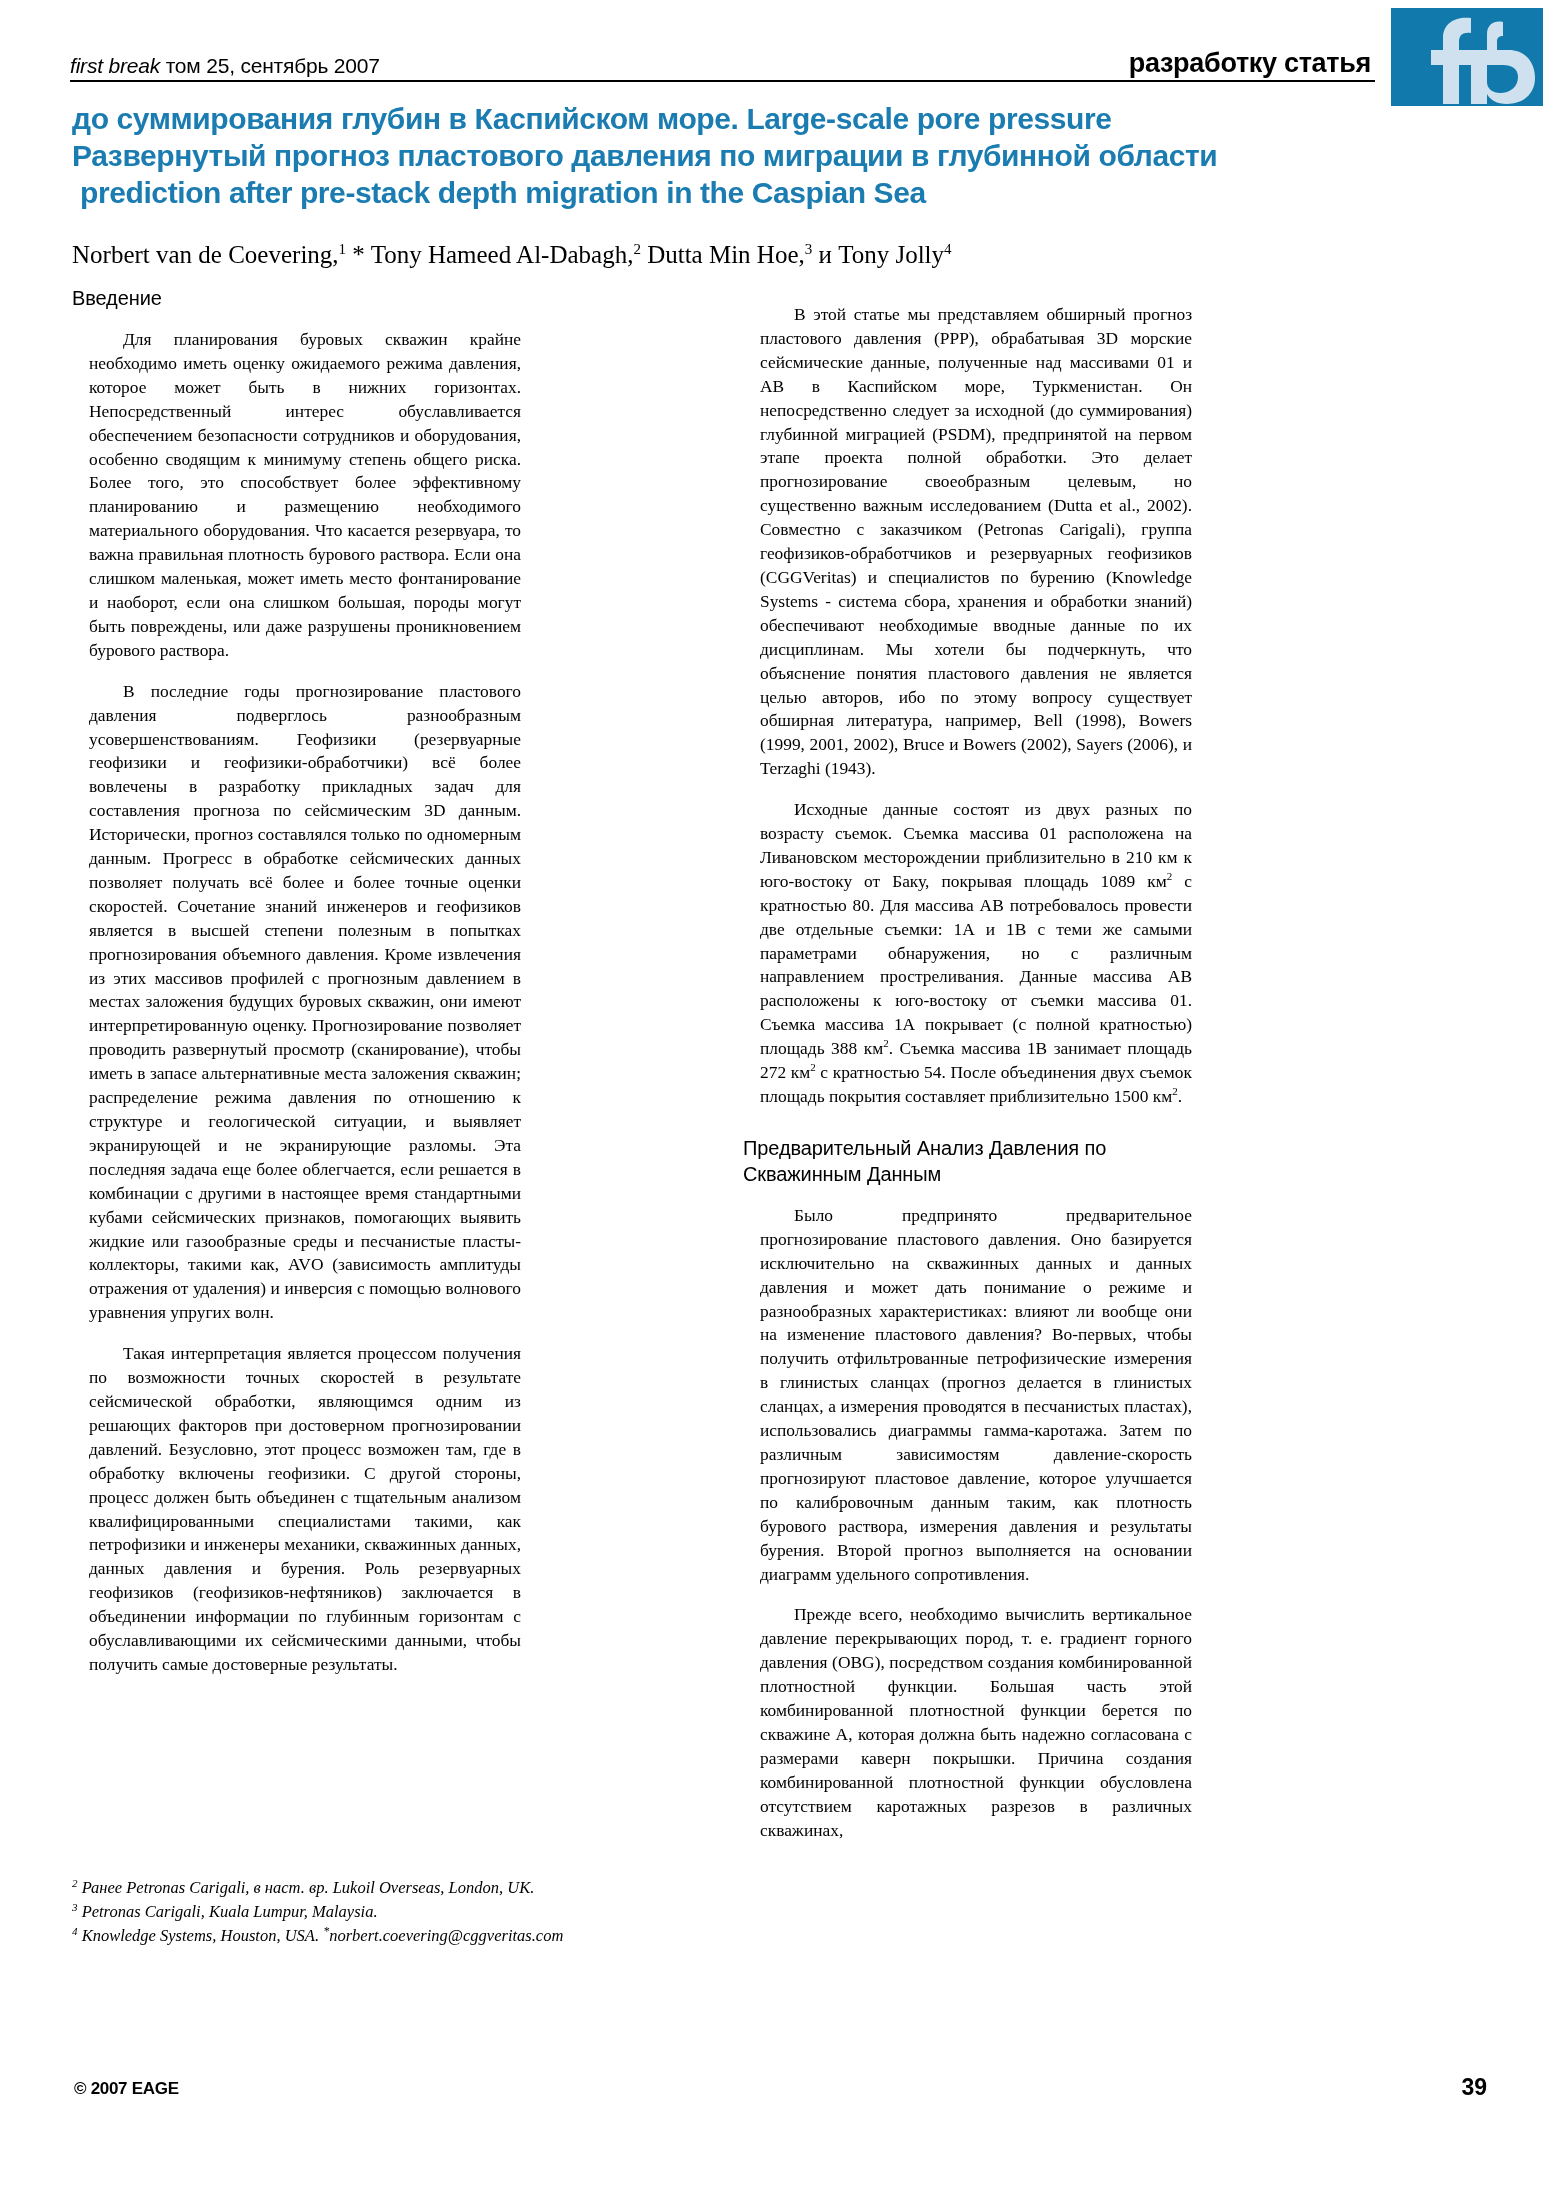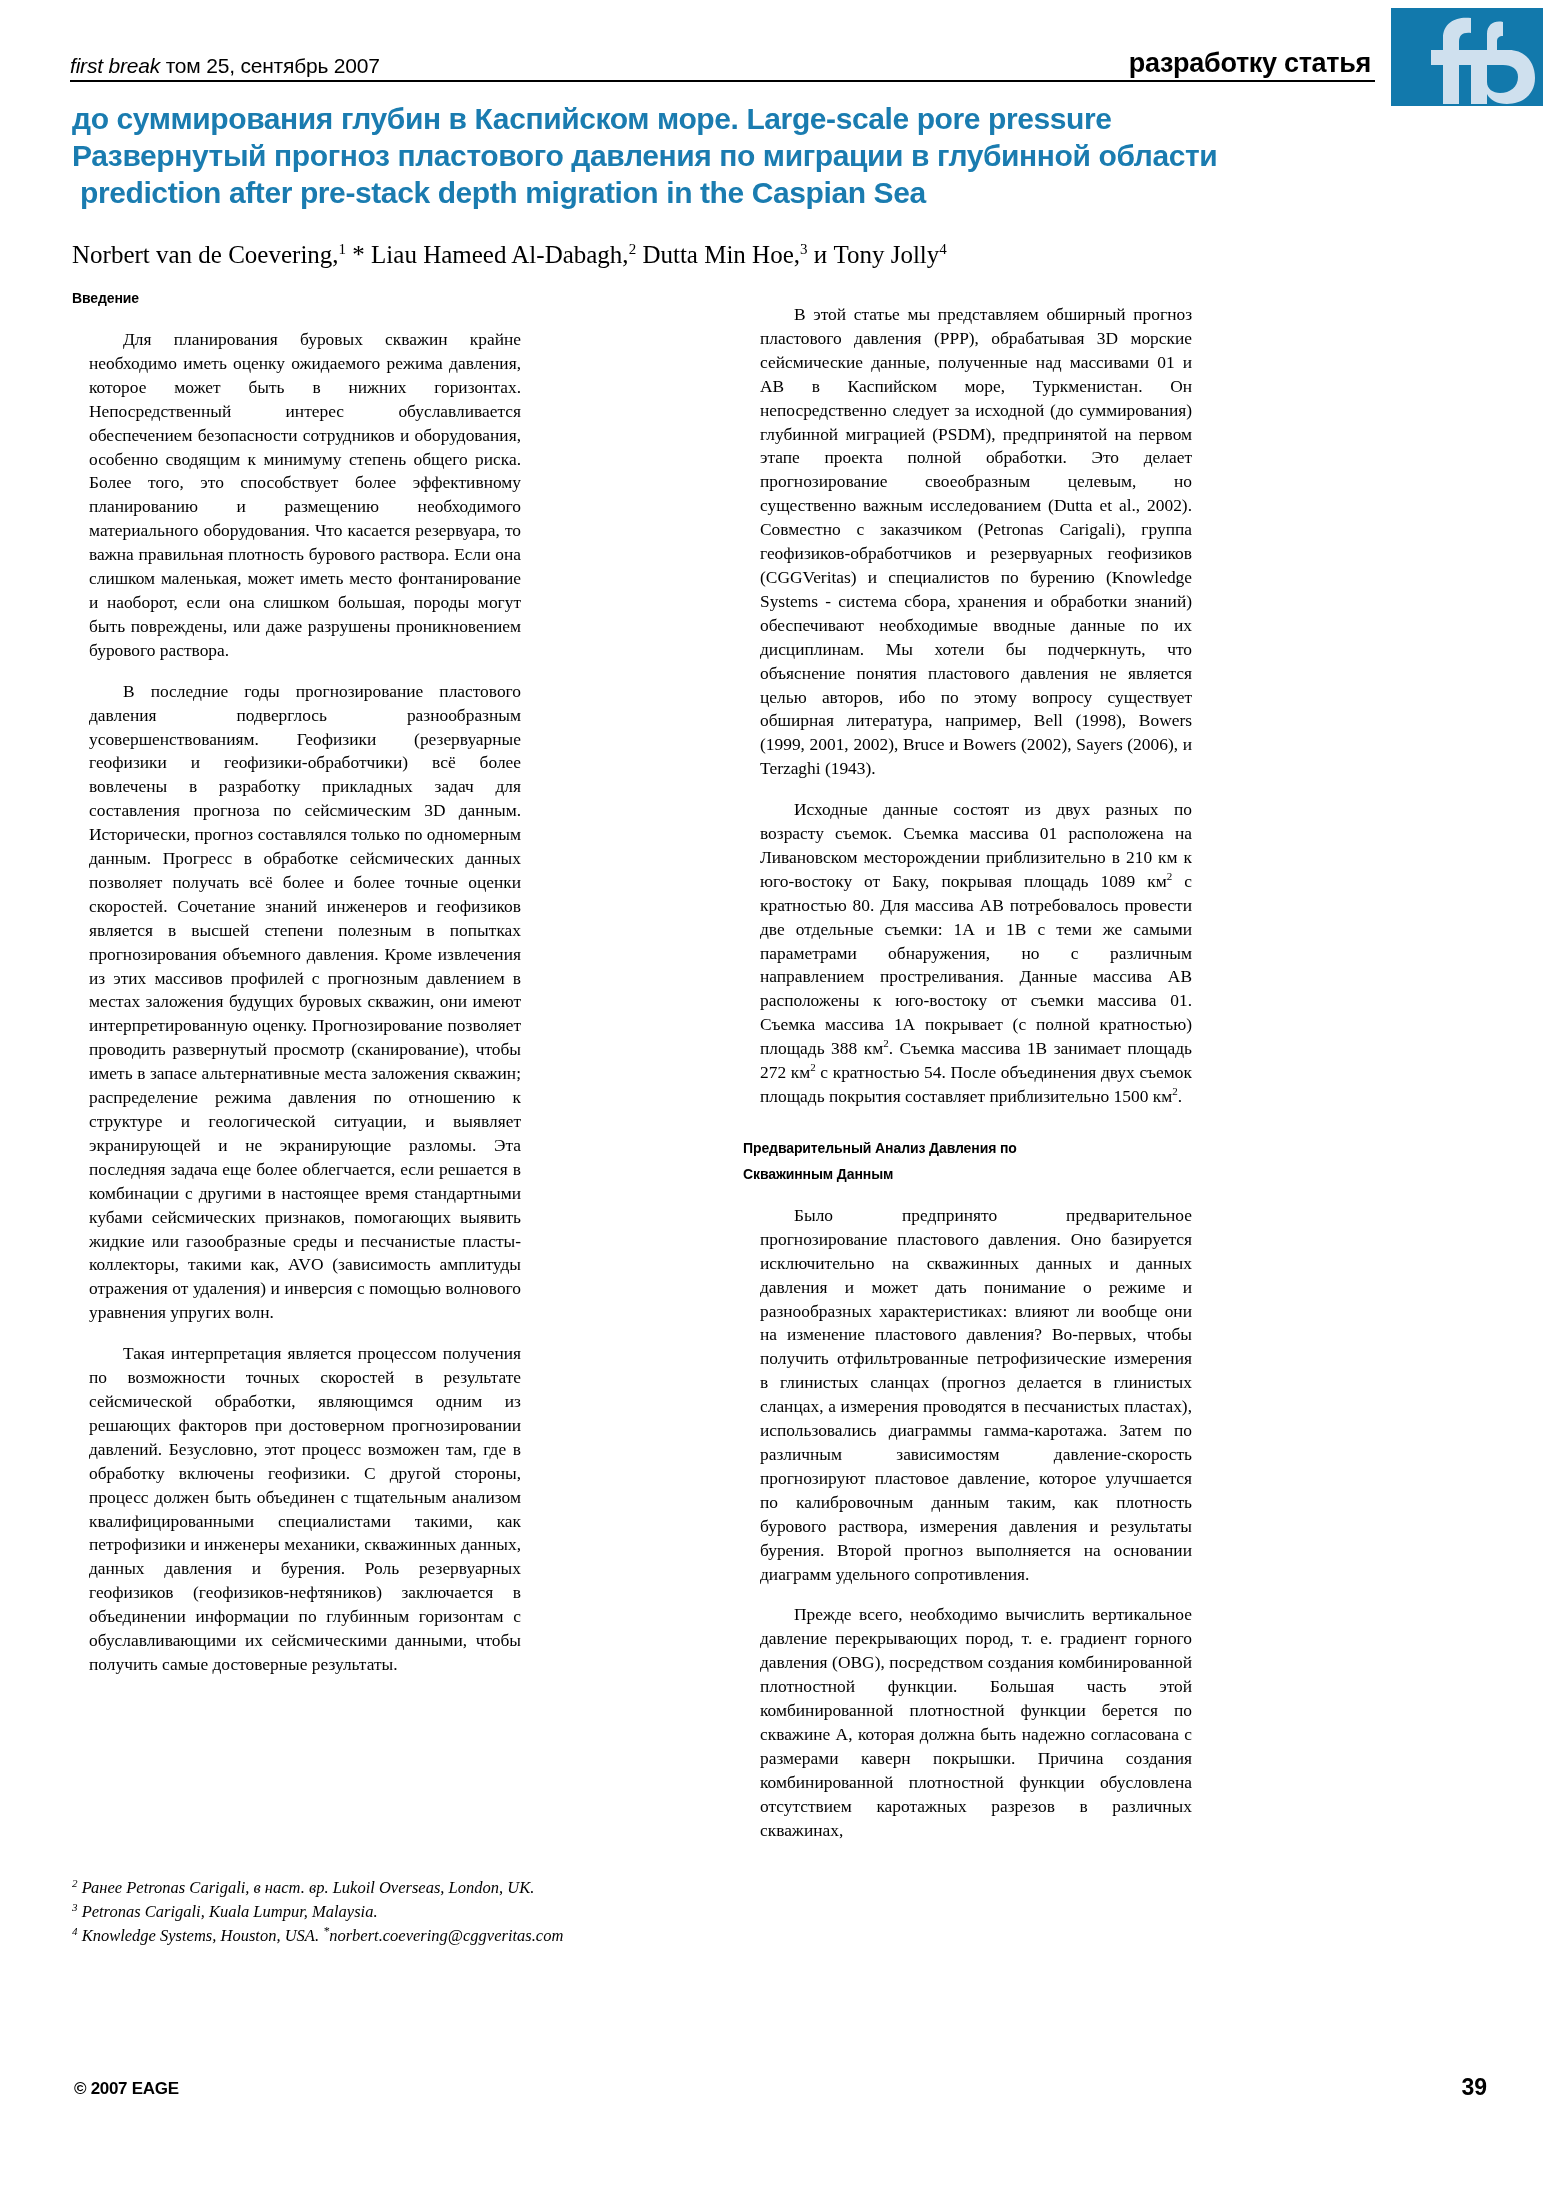--- a/index.html
+++ b/index.html
@@ -104,22 +104,22 @@
   .col-right { left: 743px; }
 
   .col p {
     margin: 17px;
     text-indent: 34px;
     font-family: Liberation Serif, serif;
   }
 
   h2.sec {
     font-family: "Liberation Sans", sans-serif;
-    font-weight: bold;
-    font-size: 14px;
+    font-weight: normal;
+    font-size: 20px;
     line-height: 25px;
     margin: 0 0 1px 0;
     text-align: left;
     letter-spacing: -0.1px;
   }
   h2.sec.spaced { margin-top: 27px; }
 
   .col sup { font-size: 11px; vertical-align: super; line-height: 0; }
 
   
@@ -173,21 +173,21 @@
     <div class="runhead-left"><span class="ital">first break</span><span> том 25, сентябрь 2007</span></div>
     <div class="runhead-right">разработку статья</div>
   </div>
 
   <div class="title-block">
     <div class="title-line l2">до суммирования глубин в Каспийском море. Large-scale pore pressure</div>
     <div class="title-line l1">Развернутый прогноз пластового давления по миграции в глубинной области</div>
     <div class="title-line l3">prediction after pre-stack depth migration in the Caspian Sea</div>
   </div>
 
-  <div class="authors"><span>Norbert van de Coevering,</span><sup>1</sup><span> * </span><span>Liau Hameed Al-Dabagh,</span><sup>2</sup><span> Dutta Min Hoe,</span><sup>3</sup><span> и </span><span>Tony Jolly</span><sup>4</sup></div>
+  <div class="authors"><span>Norbert van de Coevering,</span><sup>1</sup><span> * </span><span>Tony Hameed Al-Dabagh,</span><sup>2</sup><span> Dutta Min Hoe,</span><sup>3</sup><span> и </span><span>Tony Jolly</span><sup>4</sup></div>
 
   <div class="col col-left">
     <h2 class="sec">Введение</h2>
     <p>Для планирования буровых скважин крайне необходимо иметь оценку ожидаемого режима давления, которое может быть в нижних горизонтах. Непосредственный интерес обуславливается обеспечением безопасности сотрудников и оборудования, особенно сводящим к минимуму степень общего риска. Более того, это способствует более эффективному планированию и размещению необходимого материального оборудования. Что касается резервуара, то важна правильная плотность бурового раствора. Если она слишком маленькая, может иметь место фонтанирование и наоборот, если она слишком большая, породы могут быть повреждены, или даже разрушены проникновением бурового раствора.</p>
     <p>В последние годы прогнозирование пластового давления подверглось разнообразным усовершенствованиям. Геофизики (резервуарные геофизики и геофизики-обработчики) всё более вовлечены в разработку прикладных задач для составления прогноза по сейсмическим 3D данным. Исторически, прогноз составлялся только по одномерным данным. Прогресс в обработке сейсмических данных позволяет получать всё более и более точные оценки скоростей. Сочетание знаний инженеров и геофизиков является в высшей степени полезным в попытках прогнозирования объемного давления. Кроме извлечения из этих массивов профилей с прогнозным давлением в местах заложения будущих буровых скважин, они имеют интерпретированную оценку. Прогнозирование позволяет проводить развернутый просмотр (сканирование), чтобы иметь в запасе альтернативные места заложения скважин; распределение режима давления по отношению к структуре и геологической ситуации, и выявляет экранирующей и не экранирующие разломы. Эта последняя задача еще более облегчается, если решается в комбинации с другими в настоящее время стандартными кубами сейсмических признаков, помогающих выявить жидкие или газообразные среды и песчанистые пласты-коллекторы, такими как, AVO (зависимость амплитуды отражения от удаления) и инверсия с помощью волнового уравнения упругих волн.</p>
     <p>Такая интерпретация является процессом получения по возможности точных скоростей в результате сейсмической обработки, являющимся одним из решающих факторов при достоверном прогнозировании давлений. Безусловно, этот процесс возможен там, где в обработку включены геофизики. С другой стороны, процесс должен быть объединен с тщательным анализом квалифицированными специалистами такими, как петрофизики и инженеры механики, скважинных данных, данных давления и бурения. Роль резервуарных геофизиков (геофизиков-нефтяников) заключается в объединении информации по глубинным горизонтам с обуславливающими их сейсмическими данными, чтобы получить самые достоверные результаты.</p>
   </div>
 
   <div class="col col-right">
     <p>В этой статье мы представляем обширный прогноз пластового давления (РРР), обрабатывая 3D морские сейсмические данные, полученные над массивами 01 и АВ в Каспийском море, Туркменистан. Он непосредственно следует за исходной (до суммирования) глубинной миграцией (PSDM), предпринятой на первом этапе проекта полной обработки. Это делает прогнозирование своеобразным целевым, но существенно важным исследованием (Dutta et al., 2002). Совместно с заказчиком (Petronas Carigali), группа геофизиков-обработчиков и резервуарных геофизиков (CGGVeritas) и специалистов по бурению (Knowledge Systems - система сбора, хранения и обработки знаний) обеспечивают необходимые вводные данные по их дисциплинам. Мы хотели бы подчеркнуть, что объяснение понятия пластового давления не является целью авторов, ибо по этому вопросу существует обширная литература, например, Bell (1998), Bowers (1999, 2001, 2002), Bruce и Bowers (2002), Sayers (2006), и Terzaghi (1943).</p>

